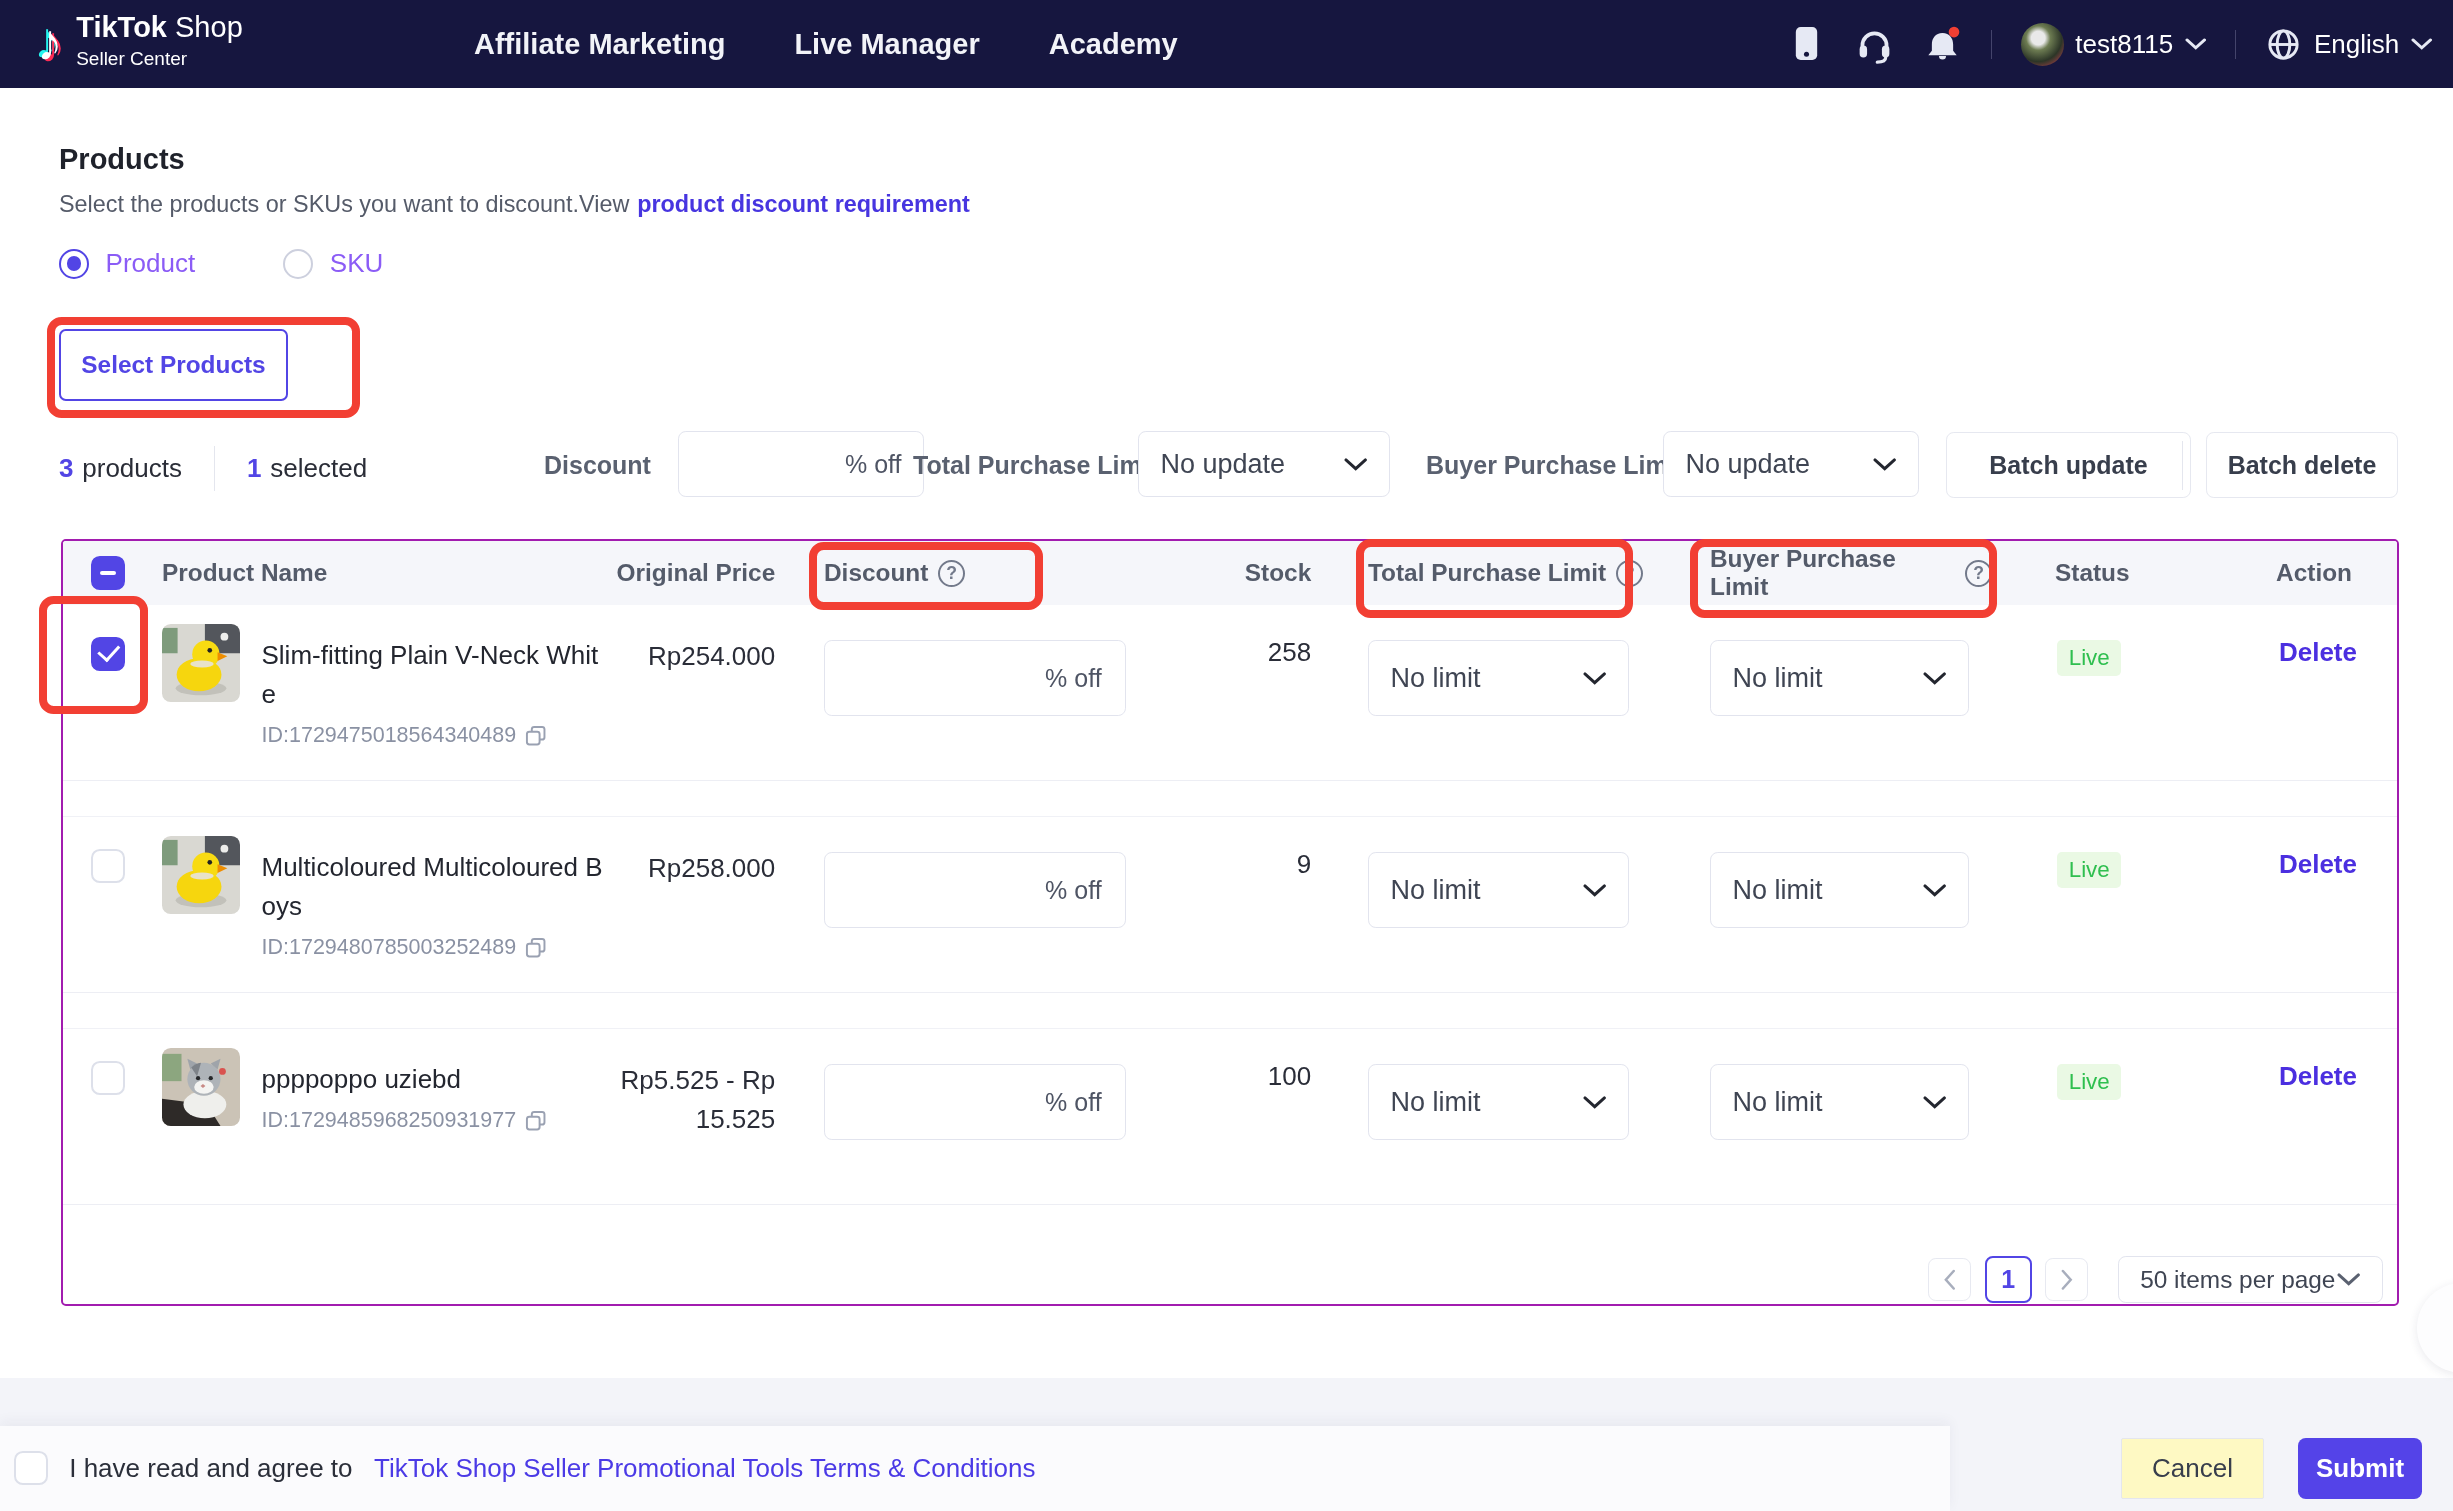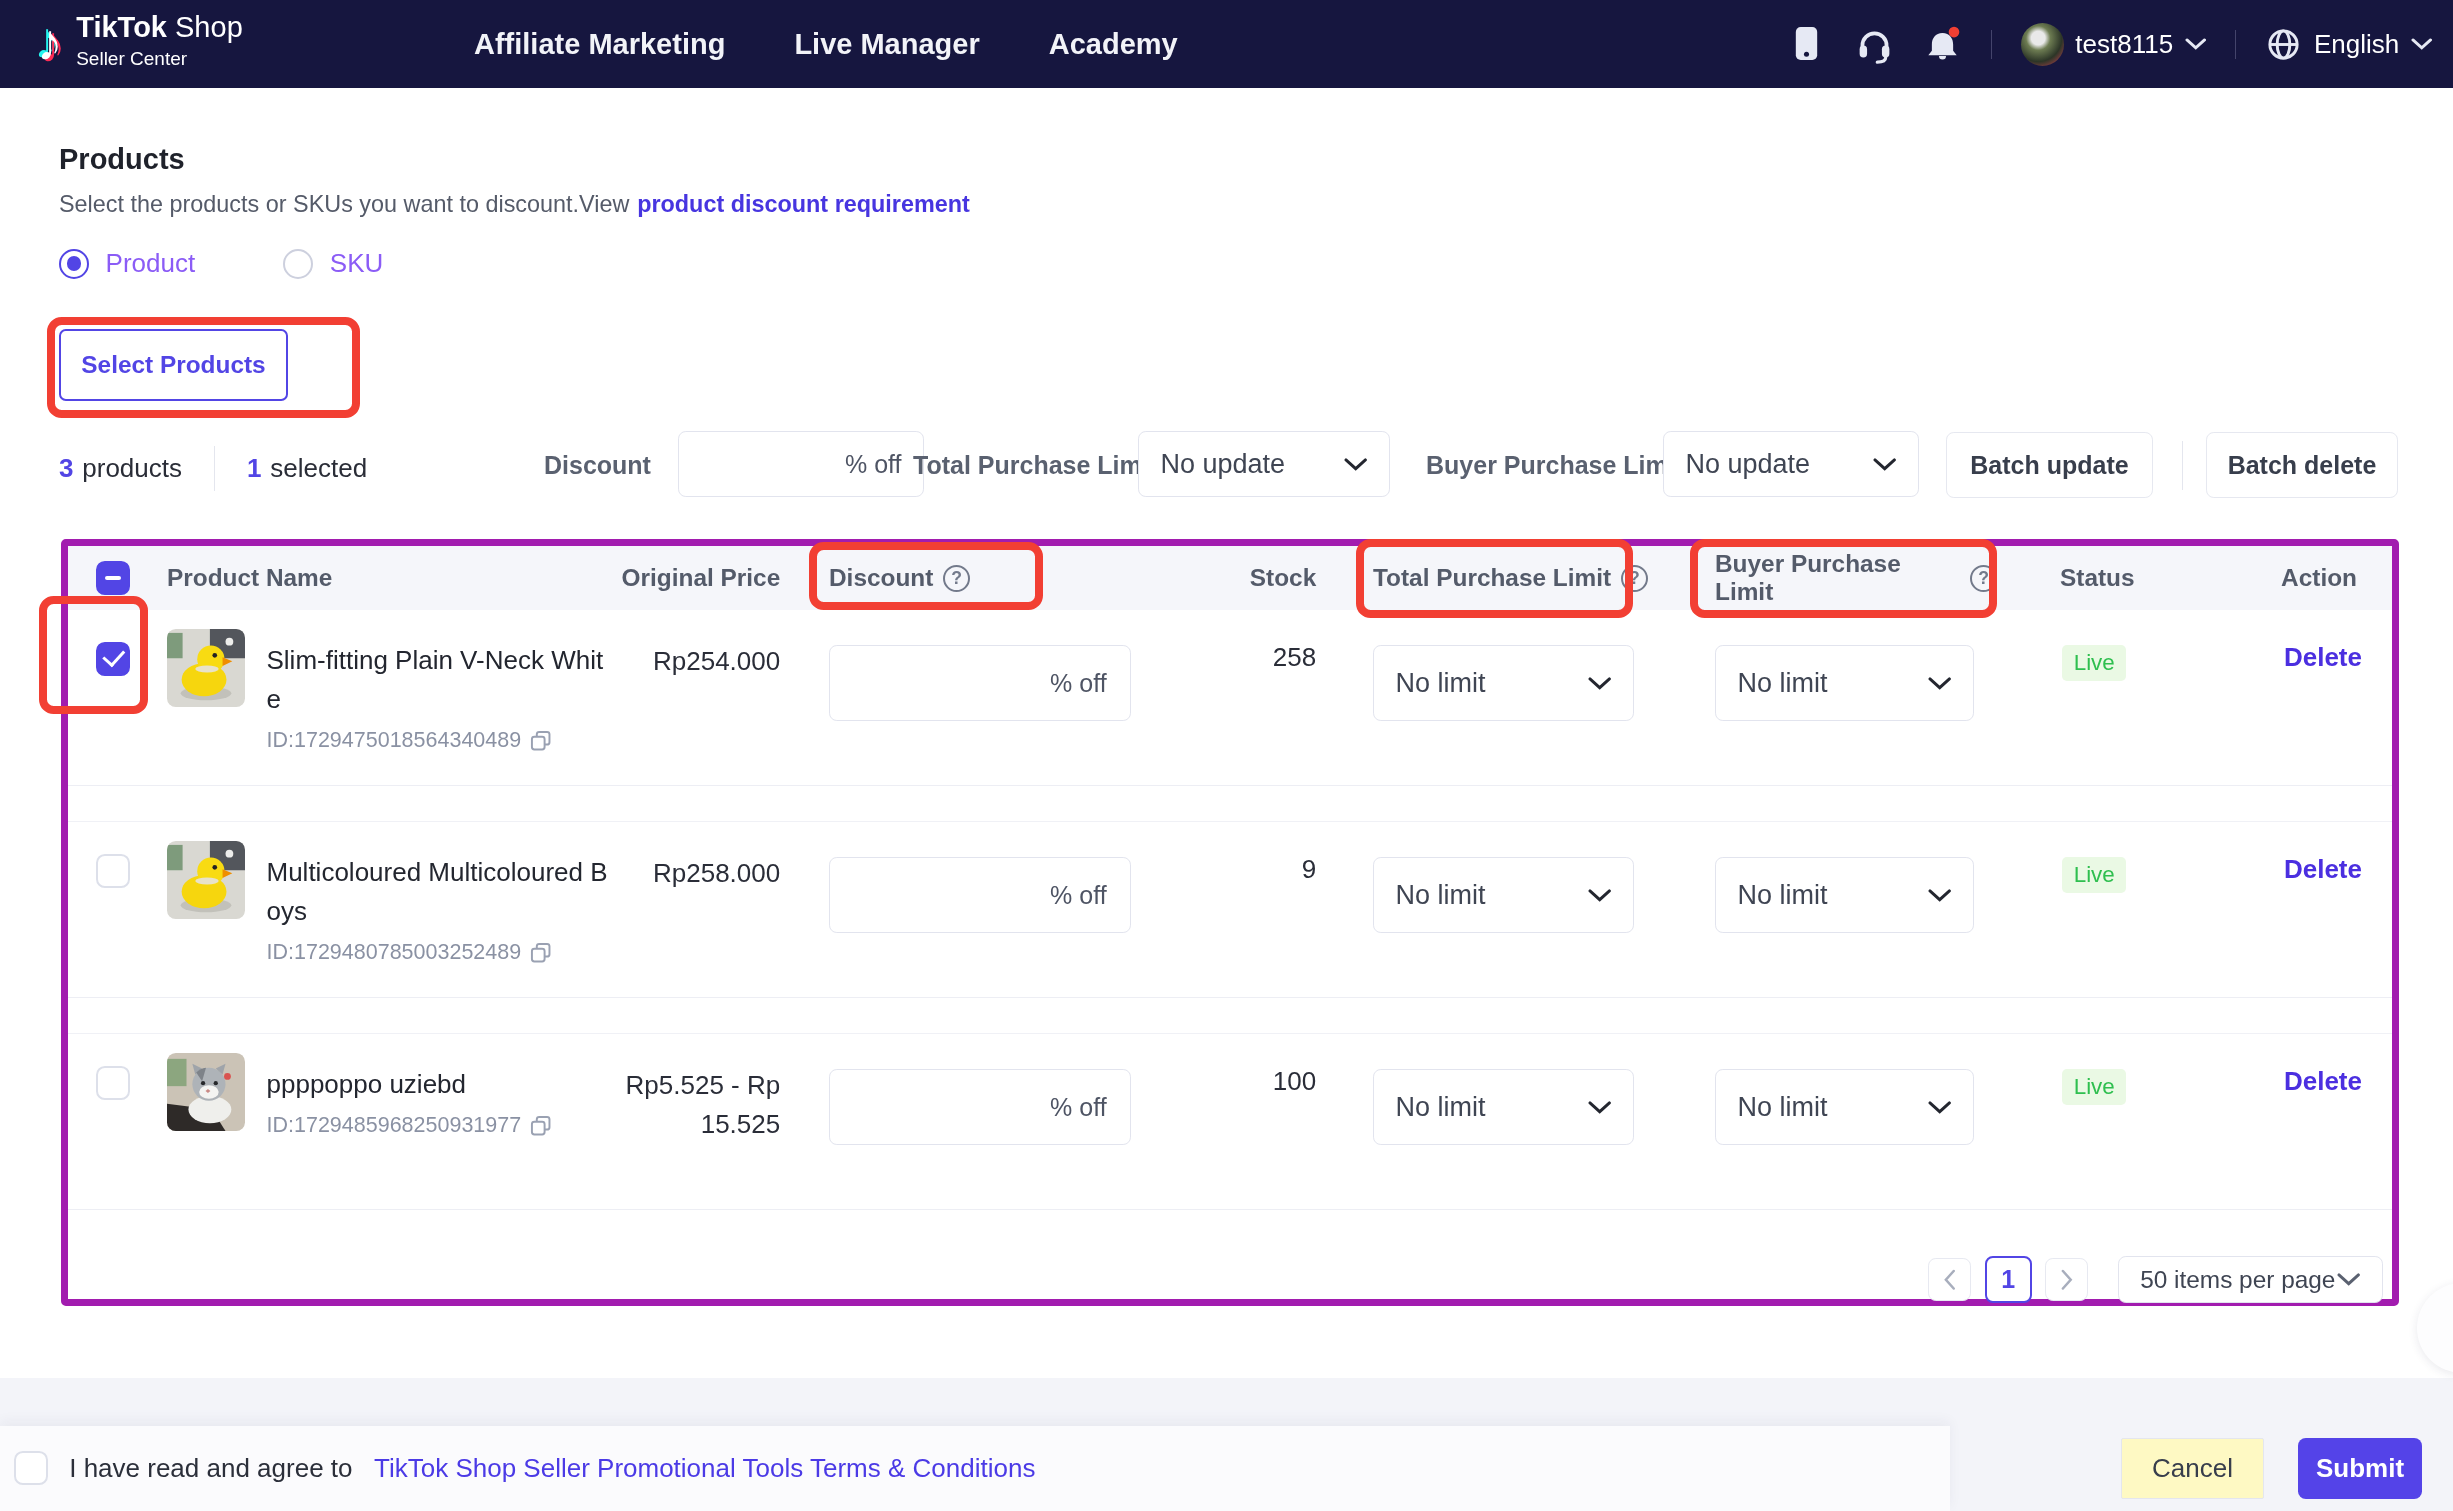--- a/index.html
+++ b/index.html
@@ -56,26 +56,26 @@
     font-size:25px; color:#3F4553; text-align:right; padding-right:21.5px; outline:none; }
   .batch-input::placeholder { color:#4E5464; opacity:1; }
   .dropdown { position:absolute; background:#fff; border:1px solid #E2E4EE; border-radius:7.8px; display:flex; align-items:center;
     justify-content:space-between; padding:0 21.5px; cursor:pointer; }
   .dd-batch1 { left:1138px; top:343px; width:252px; height:66px; }
   .dd-batch2 { left:1663px; top:343px; width:256px; height:66px; }
   .dd-text { font-size:27px; color:#3F4553; }
   .chev-dark { width:23.4px; height:14.6px; }
   .batch-btn { position:absolute; top:344px; height:66px; background:#fff; border:1px solid #E6E8F0; border-radius:7.8px;
     font-size:25px; font-weight:600; color:#383E4C; display:flex; align-items:center; justify-content:center; cursor:pointer; }
-  .btn-batch-update { left:1946px; width:207px; }
+  .btn-batch-update { left:1946px; width:245px; }
   .btn-batch-delete { left:2206px; width:192px; }
   .batch-btn-div { position:absolute; left:2182px; top:353px; width:1px; height:49px; background:#E4E6EE; }
 
   
-  .table-card { position:absolute; left:61px; top:451px; width:2338px; height:767px; border:7px solid #a21caf; border-radius:4.9px; background:#fff; overflow:hidden; }
+  .table-card { position:absolute; left:61px; top:451px; width:2338px; height:767px; border:2px solid #a21caf; border-radius:4.9px; background:#fff; overflow:hidden; }
   .tgrid { display:grid; grid-template-columns:99px 444px 176px 366px 171px 332px 341px 185px 224px; }
   .thead-row { height:64px; background:#F5F6FA; align-items:center; }
   .th { font-size:24.4px; font-weight:600; color:#545B6A; display:flex; align-items:center; gap:9.8px; }
   .th-product { padding-left:0; }
   .th-right { justify-content:flex-end; }
   .pad-price { padding-right:6.8px; }
   .pad-stock { padding-right:7.8px; }
   .pad-disc { padding-left:42px; }
   .pad-tpl { padding-left:49px; }
   .pad-bpl { padding-left:59px; }

